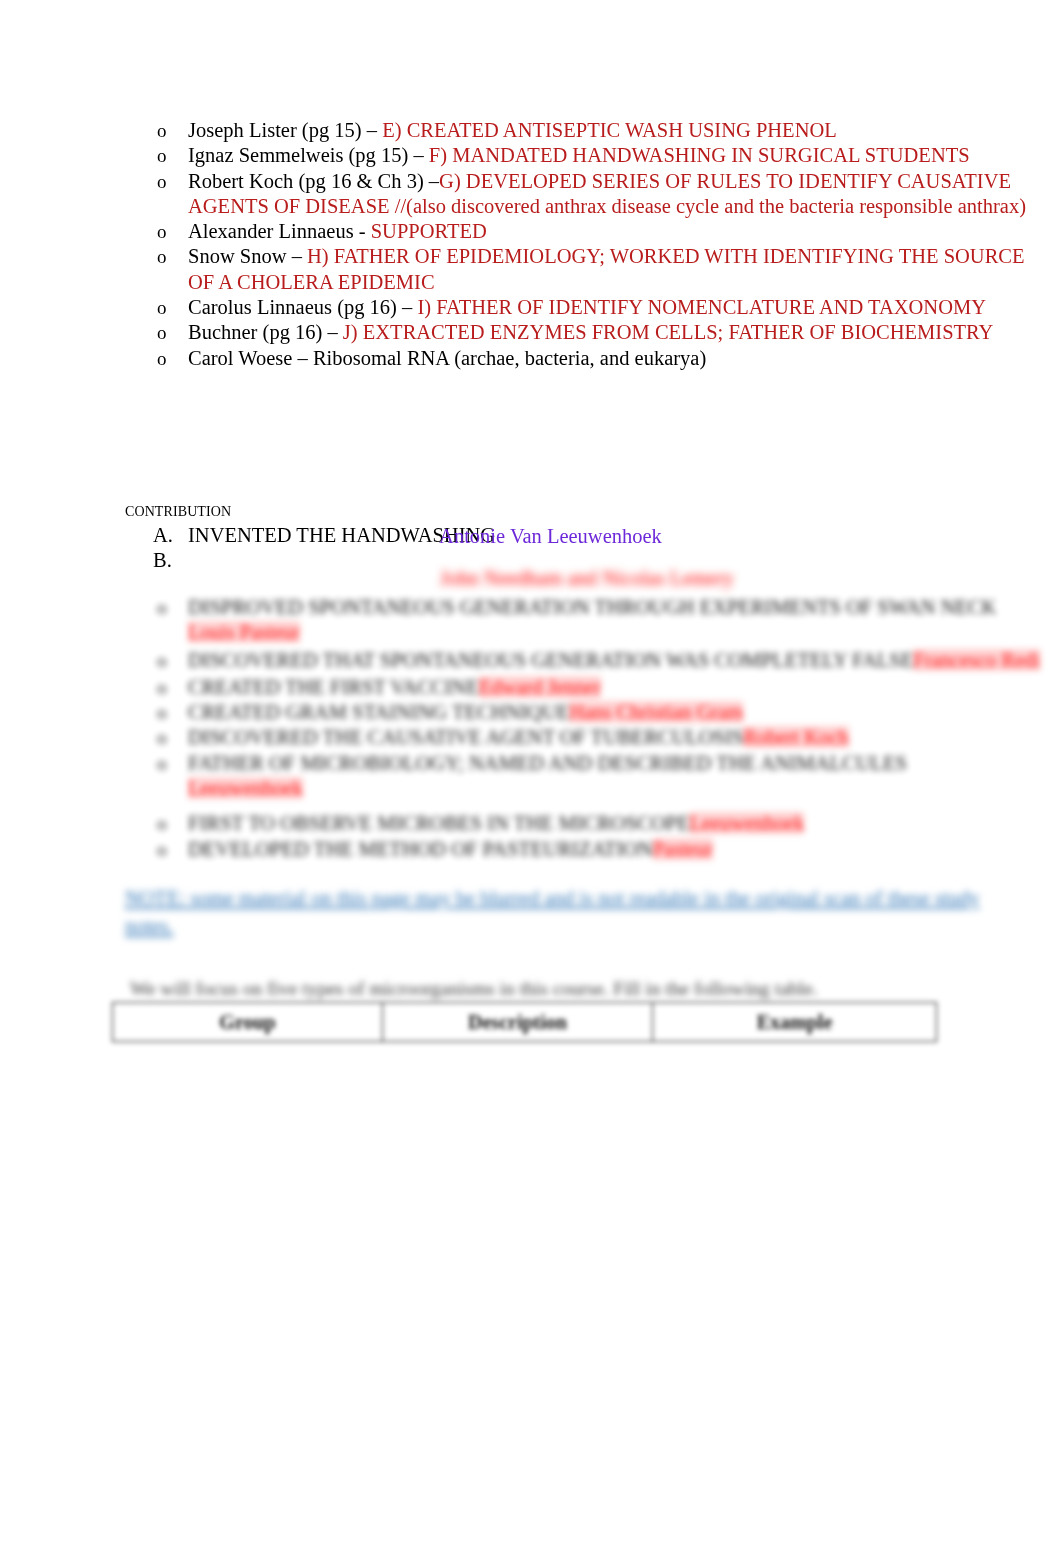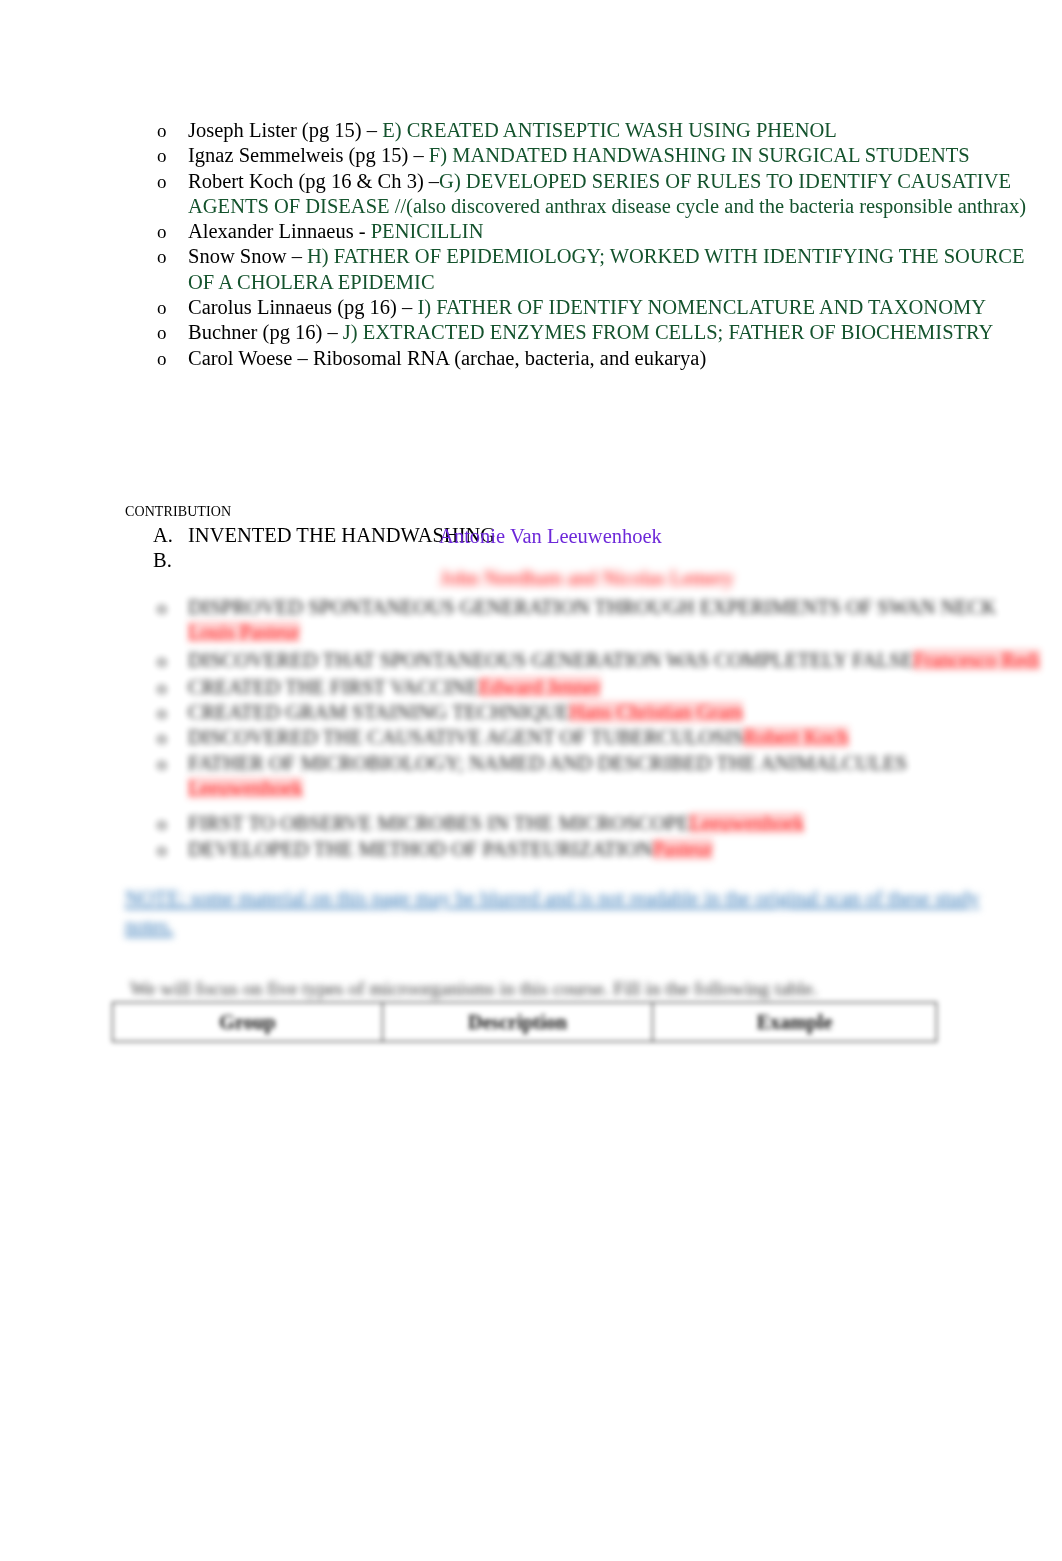--- a/index.html
+++ b/index.html
@@ -35,21 +35,21 @@
     margin: 0;
     text-indent: 0;
   }
   .o-item .marker {
     position: absolute;
     left: 32px;
     top: 0;
     font-size: 19px;
     line-height: 25.3px;
   }
-  .red { color: #14532d; }
+  .red { color: #b91c1c; }
   .blk { color: #000000; margin-top: 44px; }
 
   
   .contribution-head {
     position: absolute;
     left: 125px;
     top: 499px;
     font-size: 14px;
     line-height: 25.3px;
     letter-spacing: 0.1px;
@@ -196,21 +196,21 @@
 
     <div class="o-item">
       <span class="marker">o</span><span class="blk">Ignaz Semmelweis (pg 15) – </span><span class="red">F) MANDATED HANDWASHING IN SURGICAL STUDENTS</span>
     </div>
 
     <div class="o-item">
       <span class="marker">o</span><span class="blk">Robert Koch (pg 16 &amp; Ch 3) –</span><span class="red">G) DEVELOPED SERIES OF RULES TO IDENTIFY CAUSATIVE AGENTS OF DISEASE //(also discovered anthrax disease cycle and the bacteria responsible anthrax)</span>
     </div>
 
     <div class="o-item">
-      <span class="marker">o</span><span class="blk">Alexander Linnaeus - </span><span class="red">PENICILLIN</span>
+      <span class="marker">o</span><span class="blk">Alexander Linnaeus - </span><span class="red">SUPPORTED</span>
     </div>
 
     <div class="o-item">
       <span class="marker">o</span><span class="blk">Snow Snow – </span><span class="red">H) FATHER OF EPIDEMIOLOGY; WORKED WITH IDENTIFYING THE SOURCE OF A CHOLERA EPIDEMIC</span>
     </div>
 
     <div class="o-item">
       <span class="marker">o</span><span class="blk">Carolus Linnaeus (pg 16) – </span><span class="red">I) FATHER OF IDENTIFY NOMENCLATURE AND TAXONOMY</span>
     </div>
 

